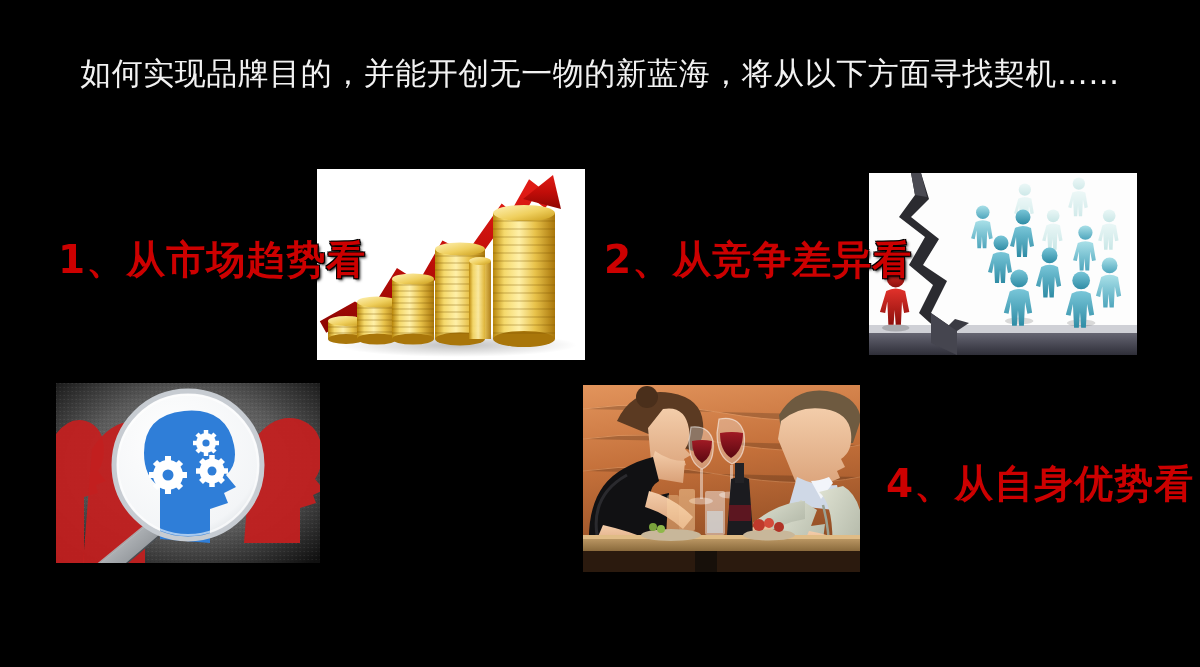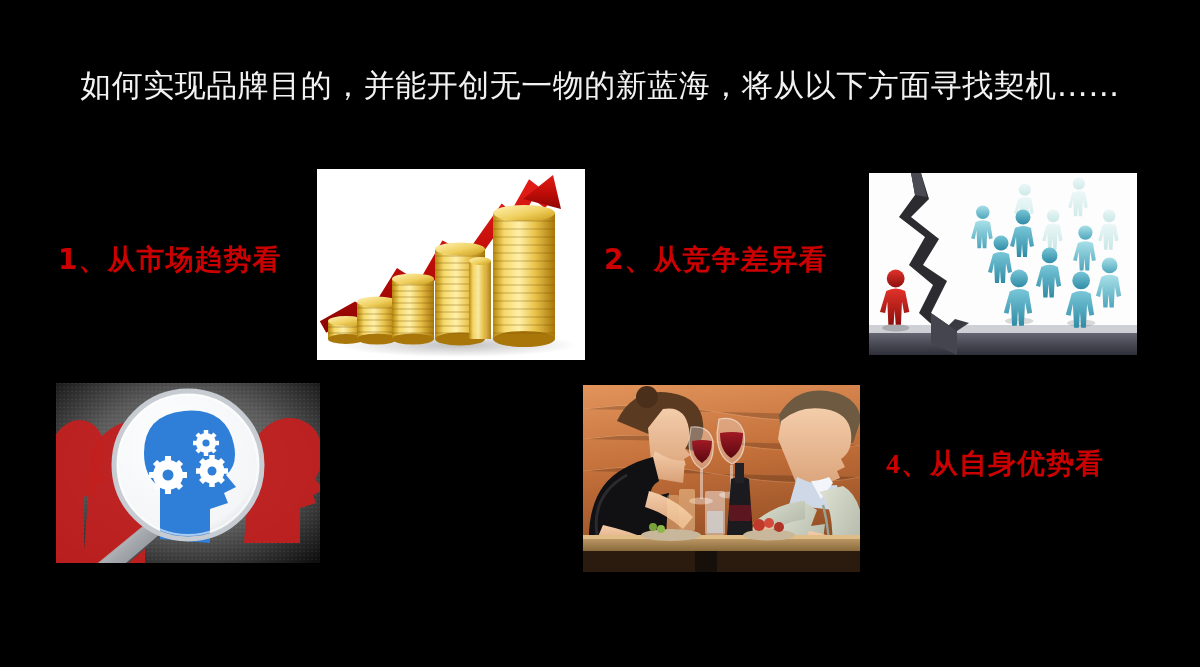--- a/index.html
+++ b/index.html
@@ -28,40 +28,39 @@
     left: 0;
     top: 52px;
     width: 1200px;
     text-align: center;
     color: #f2f2f2;
     font-size: 31px;
     font-weight: 400;
     letter-spacing: 0.5px;
     white-space: nowrap;
     line-height: 42px;
-    margin-top: 12px;
   }
 
   
   .red-label {
     position: absolute;
     color: #cc0000;
-    font-size: 28px;
+    font-size: 39px;
     font-weight: bold;
     letter-spacing: 1px;
     white-space: nowrap;
     line-height: 40px;
     text-shadow:
       1px 1px 0 #000, -1px 1px 0 #000, 1px -1px 0 #000, -1px -1px 0 #000,
       2px 2px 3px rgba(0,0,0,0.9);
   }
   #label-1 { left: 58px;  top: 240px; }
   #label-2 { left: 604px; top: 240px; }
   #label-3 { left: 332px; top: 464px; }
-  #label-4 { left: 886px; top: 444px; font-family: Liberation Serif, serif; }
+  #label-4 { left: 886px; top: 464px; }
 
   
   .pic {
     position: absolute;
     overflow: hidden;
     box-shadow: 0 0 6px rgba(0,0,0,0.8);
   }
   #pic-market   { left: 317px; top: 169px; width: 268px; height: 191px; background:#ffffff; }
   #pic-compete  { left: 869px; top: 173px; width: 268px; height: 182px; background:#ffffff; }
   #pic-insight  { left: 56px;  top: 383px; width: 264px; height: 180px; background:#2a2a2a; }

